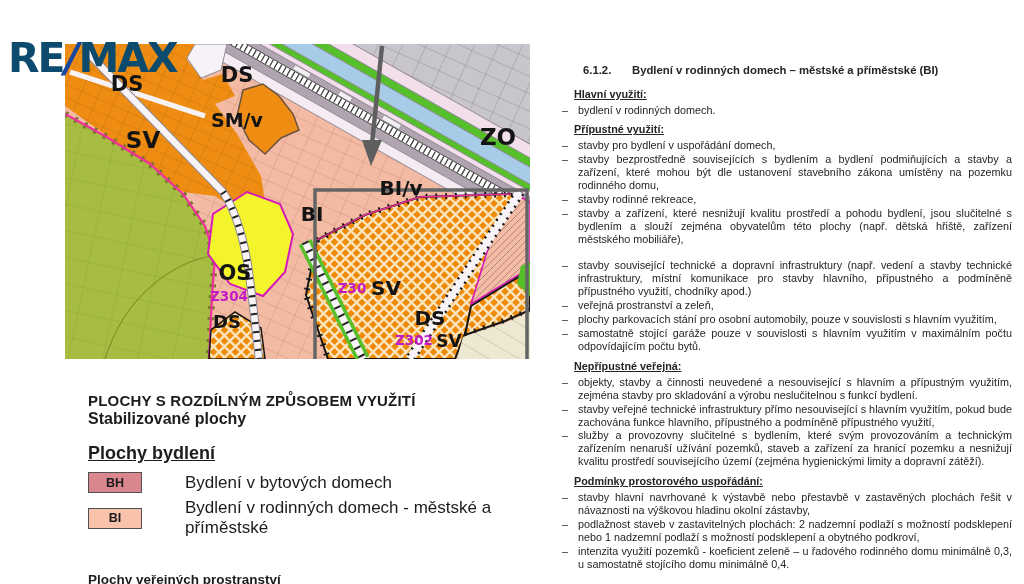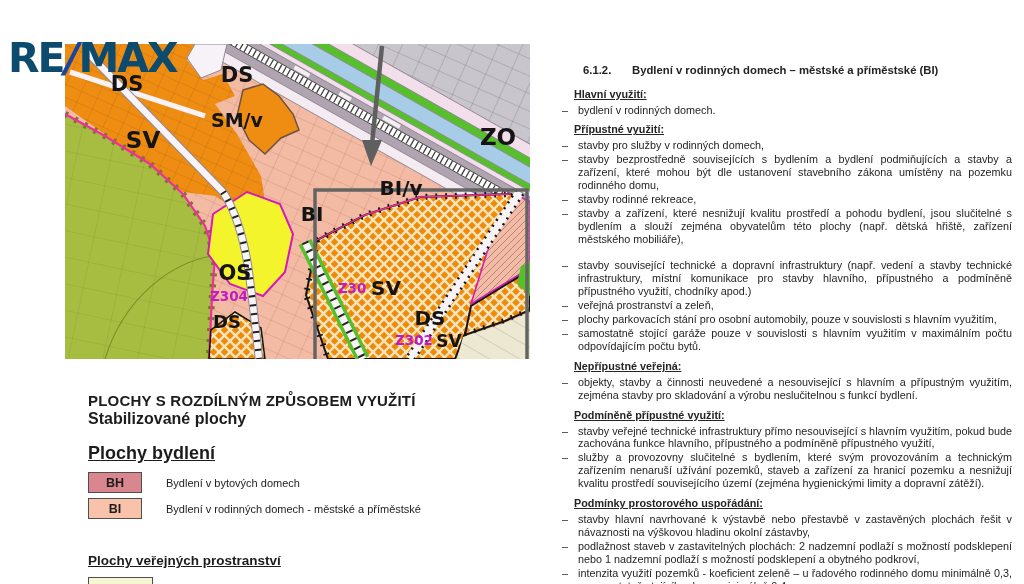--- a/index.html
+++ b/index.html
@@ -17,25 +17,25 @@
   .map-wrap{position:absolute;left:65px;top:44px;width:465px;height:315px;z-index:10;}
   .map-wrap svg{display:block;}
   text.mlabel{font-family:"DejaVu Sans",sans-serif;font-weight:bold;fill:#141414;}
   text.mlabel.mag{fill:#c41ac4;}
   
   .legend{position:absolute;left:88px;top:392px;width:440px;z-index:5;}
   .legend-title{font-size:15px;font-weight:bold;letter-spacing:.2px;}
   .legend-subtitle{font-size:16px;font-weight:bold;margin-top:1px;}
   .lgroup-h{font-size:18px;font-weight:bold;text-decoration:underline;margin:15px 0 8px;}
   .lgroup.lg .lgroup-h{font-size:13.5px;margin-top:34px;margin-bottom:9px;}
-  .lrow{display:flex;align-items:center;margin-bottom:5px;}
+  .lrow{display:flex;align-items:center;margin-bottom:5px;gap:19px;}
   .swatch{width:52px;height:19px;border:1.5px solid #4f4f4f;display:flex;
     align-items:center;justify-content:center;font-size:12.5px;font-weight:bold;flex:none;}
   .lgroup.lg .swatch{width:63px;height:24px;font-size:14px;}
-  .lrow .ltxt{margin-left:24px;font-size:11px;}
+  .lrow .ltxt{margin-left:24px;font-size:17px;}
   .lgroup.lg .ltxt{font-size:14px;}
   
   .article{position:absolute;left:560px;top:64px;width:452px;z-index:5;
     font-size:10.8px;line-height:1.2;color:#242424;}
   .art-title{display:flex;font-weight:bold;font-size:11.3px;margin-bottom:10px;gap:12px;}
   .art-num{flex:none;margin-left:23px;width:37px;}
   .sec-h{font-weight:bold;text-decoration:underline;margin:7px 0 3px;font-size:10.8px;padding-left:14px;}
   .li{display:flex;margin-bottom:1px;}
   .li .dash{flex:none;width:16px;padding-left:2px;}
   .li .txt{flex:1;text-align:justify;}
@@ -207,21 +207,21 @@
 
   <div class="sec-h">Hlavní využití:</div>
   <div class="li">
       <span class="dash">–</span>
       <span class="txt">bydlení v rodinných domech.</span>
     </div>
 
   <div class="sec-h">Přípustné využití:</div>
   <div class="li">
       <span class="dash">–</span>
-      <span class="txt">stavby pro služby v rodinných domech,</span>
+      <span class="txt">stavby pro bydlení v uspořádání domech,</span>
     </div>
   <div class="li">
       <span class="dash">–</span>
       <span class="txt">stavby bezprostředně souvisejících s bydlením a bydlení podmiňujících a stavby a zařízení, které mohou být dle ustanovení stavebního zákona umístěny na pozemku rodinného domu,</span>
     </div>
   <div class="li">
       <span class="dash">–</span>
       <span class="txt">stavby rodinné rekreace,</span>
     </div>
   <div class="li gap">
@@ -244,21 +244,20 @@
       <span class="dash">–</span>
       <span class="txt">samostatně stojící garáže pouze v souvislosti s hlavním využitím v maximálním počtu odpovídajícím počtu bytů.</span>
     </div>
 
   <div class="sec-h">Nepřípustné veřejná:</div>
   <div class="li">
       <span class="dash">–</span>
       <span class="txt">objekty, stavby a činnosti neuvedené a nesouvisející s hlavním a přípustným využitím, zejména stavby pro skladování a výrobu neslučitelnou s funkcí bydlení.</span>
     </div>
 
-  <div class="sec-h">Podmíněně přípustné využití:</div>
   <div class="li">
       <span class="dash">–</span>
       <span class="txt">stavby veřejné technické infrastruktury přímo nesouvisející s hlavním využitím, pokud bude zachována funkce hlavního, přípustného a podmíněně přípustného využití,</span>
     </div>
   <div class="li">
       <span class="dash">–</span>
       <span class="txt">služby a provozovny slučitelné s bydlením, které svým provozováním a technickým zařízením nenaruší užívání pozemků, staveb a zařízení za hranicí pozemku a nesnižují kvalitu prostředí souvisejícího území (zejména hygienickými limity a dopravní zátěží).</span>
     </div>
 
   <div class="sec-h">Podmínky prostorového uspořádání:</div>

